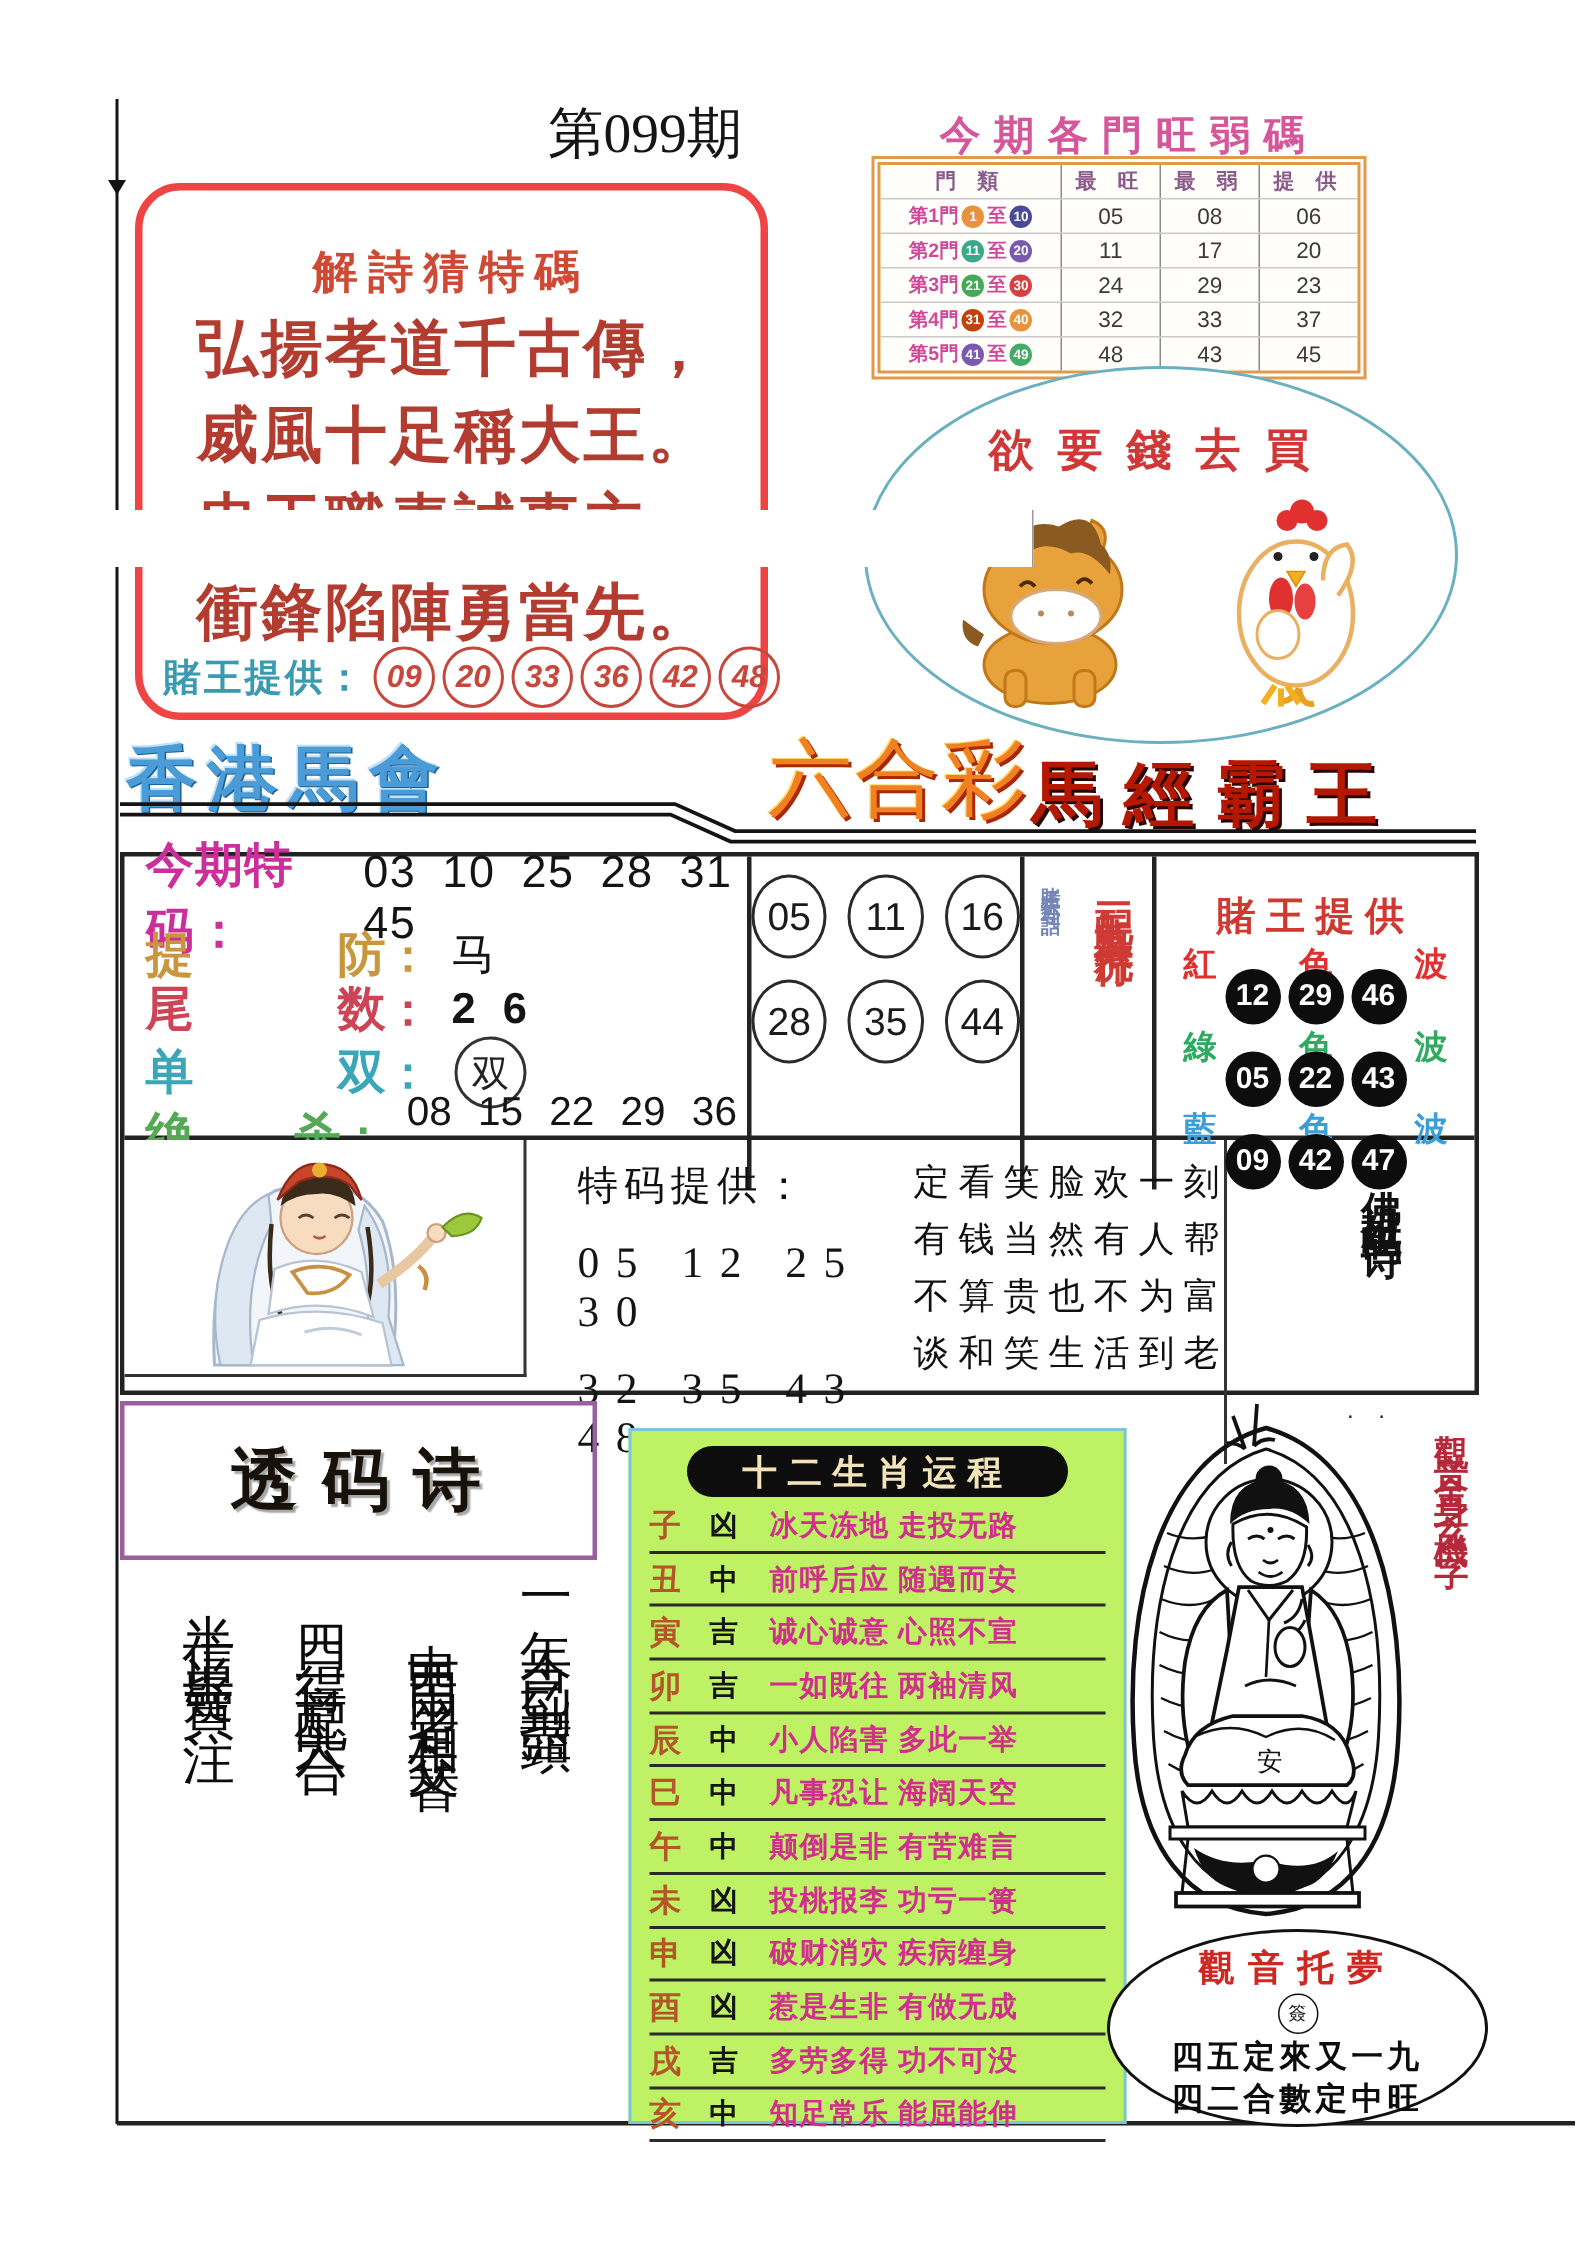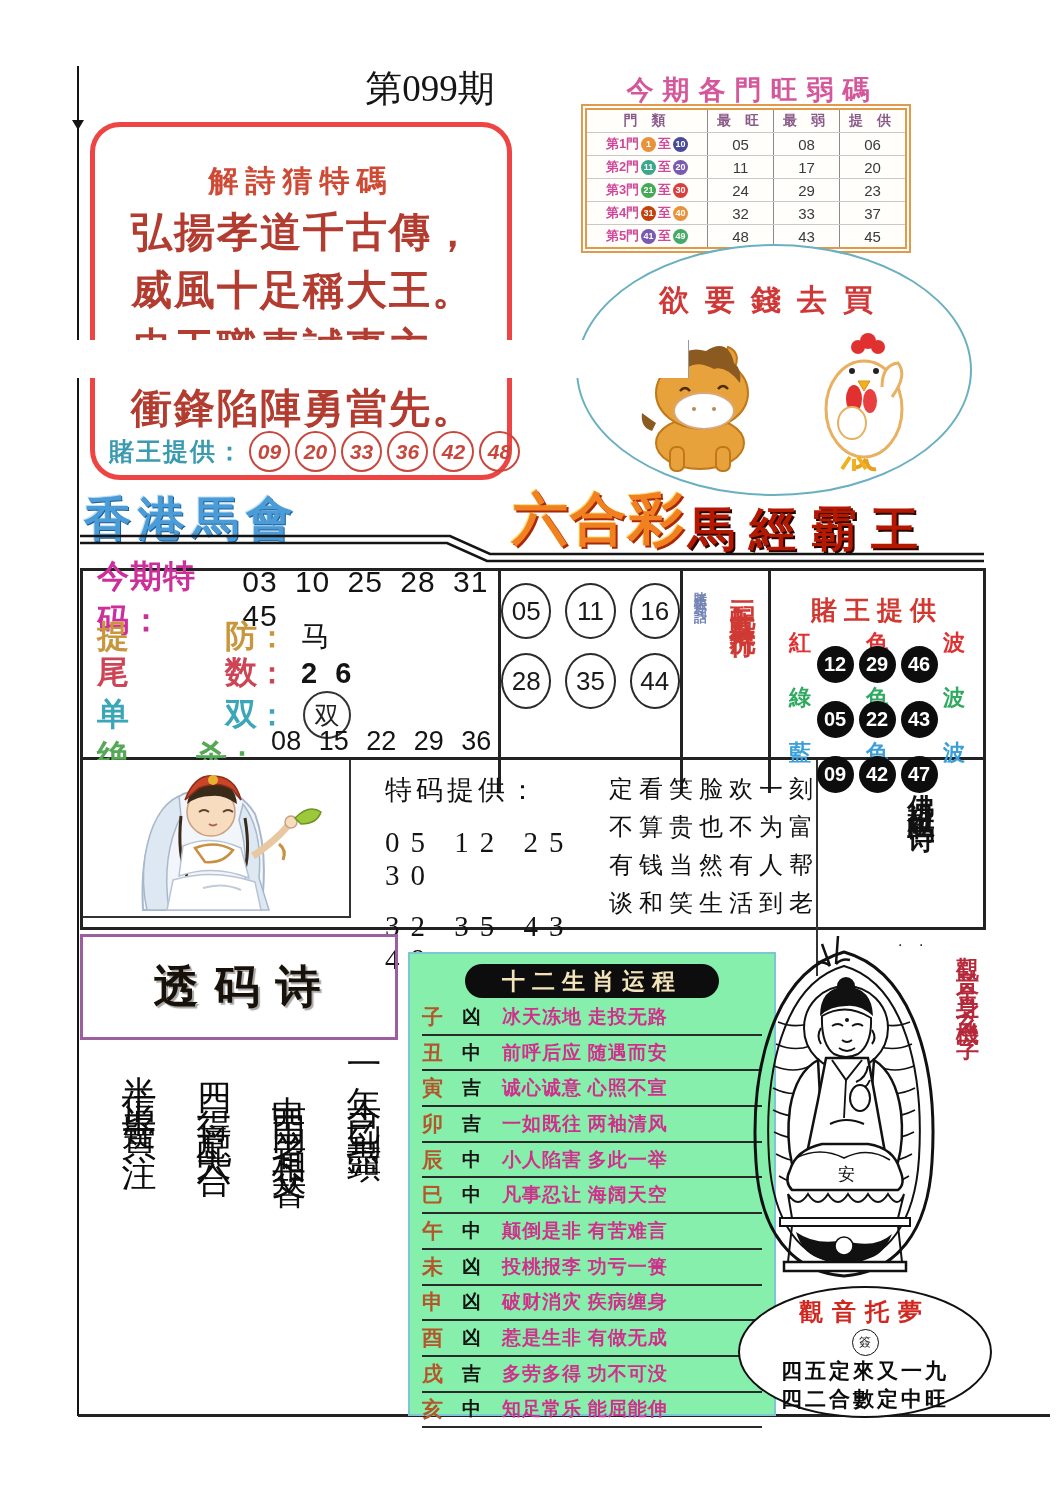--- a/index.html
+++ b/index.html
@@ -50,21 +50,21 @@
 
   
   .oval-tip{position:absolute;left:576px;top:244px;width:392px;height:248px;border:2px solid #6ab0c0;
             border-radius:50%;background:#fff;z-index:2;text-align:center;}
   .oval-tip-text{margin-top:34px;font-size:30px;font-weight:bold;color:#d03838;letter-spacing:16px;}
   .animals{display:flex;justify-content:center;align-items:flex-end;gap:26px;margin-top:6px;}
 
   
   .bn-hk{position:absolute;left:84px;top:488px;font-size:47px;font-weight:bold;color:#4a9bd6;
          letter-spacing:7px;text-shadow:1px 1px 0 #1a5f9a,-1px -1px 0 #bfe0f5;}
-  .bn-lhc{position:absolute;left:512px;top:482px;font-size:56px;font-weight:700;color:#f08020;
+  .bn-lhc{position:absolute;left:512px;top:482px;font-size:56px;font-weight:400;color:#f08020;
           letter-spacing:2px;text-shadow:2px 2px 0 #a82808,-1px -1px 0 #ffd870;}
   .bn-mjbw{position:absolute;left:688px;top:498px;font-size:47px;font-weight:900;color:#b51800;
            letter-spacing:14px;text-shadow:2px 2px 0 #2a0400;}
   .bn-lines{position:absolute;left:78px;top:528px;z-index:0;}
 
   
   .main-box{position:absolute;left:80px;top:568px;width:906px;height:362px;border:3px solid #222;
             box-sizing:border-box;background:#fff;}
   .m-row1{display:grid;grid-template-columns:418px 182px 88px 1fr;height:186px;box-sizing:border-box;}
   .m-row1 > div{border-right:3px solid #222;box-sizing:border-box;position:relative;}
@@ -120,22 +120,22 @@
   .tms-box{position:absolute;left:80px;top:934px;width:312px;height:100px;border:3px solid #9b5fa0;
            display:flex;align-items:center;justify-content:center;}
   .tms-title{font-size:45px;font-weight:900;letter-spacing:16px;color:#17110a;padding-left:12px;
              text-shadow:2px 2px 1px rgba(0,0,0,0.35);}
   .tms-cols{position:absolute;left:84px;top:1046px;width:302px;height:412px;writing-mode:vertical-rl;}
   .tms-col{width:75px;font-size:35px;color:#0c0c0c;letter-spacing:13px;
            font-family:"Liberation Serif","DejaVu Serif",serif;}
   .tc2{padding-top:22px}.tc3{padding-top:10px}.tc4{padding-top:2px}
 
   
-  .zodiac-box{position:absolute;left:408px;top:952px;width:368px;height:464px;border:2px solid #7cc6d8;
-              background:#86efac;box-sizing:border-box;}
+  .zodiac-box{position:absolute;left:419px;top:952px;width:332px;height:464px;border:2px solid #7cc6d8;
+              background:#bef264;box-sizing:border-box;}
   .zod-header{margin:10px auto 2px auto;width:254px;height:34px;background:#0d0d0d;border-radius:17px;
               color:#f3e3b8;font-size:23px;font-weight:bold;letter-spacing:7px;display:flex;
               align-items:center;justify-content:center;}
   .zod-row{display:flex;align-items:center;height:33.7px;margin:0 12px;border-bottom:2px solid #2a2a2a;}
   .zod-sign{width:40px;font-size:21px;font-weight:bold;color:#b4562a;
             font-family:"Liberation Serif","DejaVu Serif",serif;}
   .zod-luck{width:40px;font-size:19px;font-weight:bold;color:#141414;}
   .zod-phrase{flex:1;font-size:19px;font-weight:bold;color:#d0308c;letter-spacing:1px;
               font-family:"Liberation Serif","DejaVu Serif",serif;white-space:nowrap;}
 
@@ -403,22 +403,22 @@
           </svg>
         </div>
       </div>
       <div class="cell-tema">
         <div class="tema-label serif">特码提供：</div>
         <div class="tema-line serif">05 12 25 30</div>
         <div class="tema-line serif">32 35 43 48</div>
       </div>
       <div class="cell-bpoem">
         <div class="bpoem-line serif">定看笑脸欢一刻</div>
+        <div class="bpoem-line serif">有钱当然有人帮</div>
         <div class="bpoem-line serif">不算贵也不为富</div>
-        <div class="bpoem-line serif">有钱当然有人帮</div>
         <div class="bpoem-line serif">谈和笑生活到老</div>
       </div>
       <div class="cell-bvert">
         <div class="bvert serif">佛祖献码诗</div>
       </div>
     </div>
   </div>
 
   <div class="tms-box">
     <span class="tms-title serif">透码诗</span>

